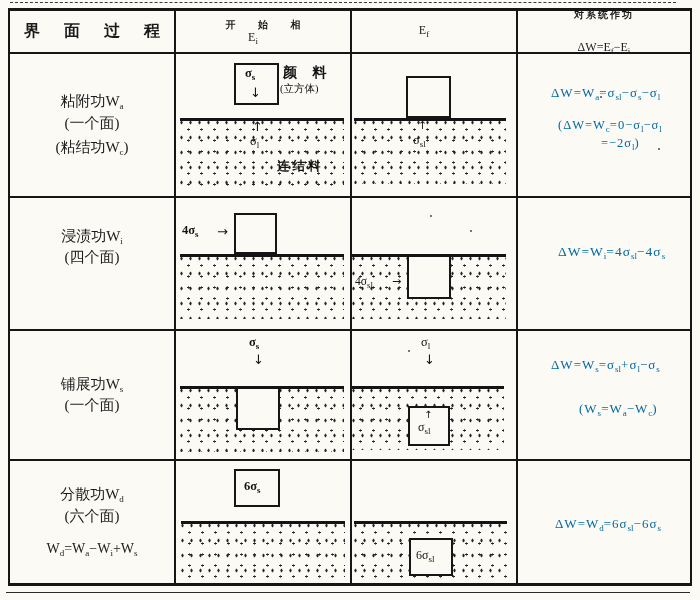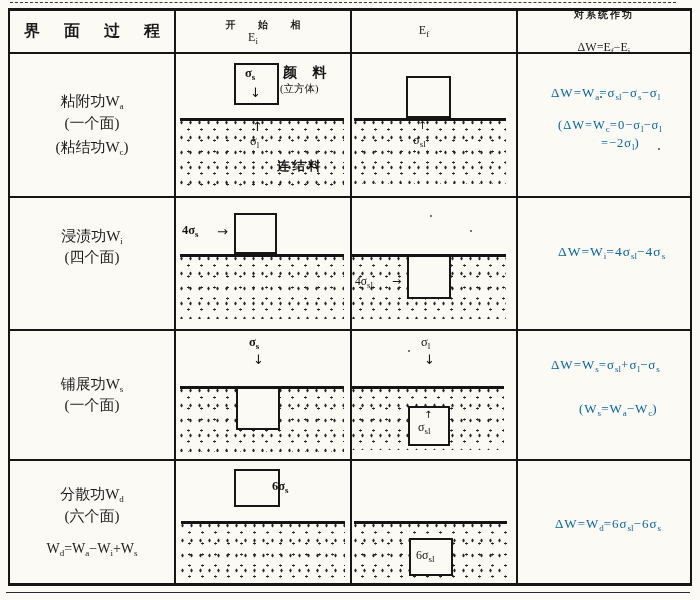--- a/index.html
+++ b/index.html
@@ -158,21 +158,21 @@
   </div>
 
   <div class="cell pcell last-row">
     <div class="pline">分散功W<sub>d</sub></div>
     <div class="pline">(六个面)</div>
     <div class="pline" style="margin-top:12px;font-size:14px;">W<sub>d</sub>=W<sub>a</sub>−W<sub>i</sub>+W<sub>s</sub></div>
   </div>
 
   <div class="cell last-row">
     <div class="cube" style="left:58px;top:8px;width:46px;height:38px;">
-      <span class="dlabel" style="left:8px;top:9px;font-weight:bold;margin-left:28px;">6σ<sub>s</sub></span>
+      <span class="dlabel" style="left:8px;top:9px;font-weight:bold;">6σ<sub>s</sub></span>
     </div>
     <div class="liquid" style="left:5px;top:60px;width:164px;height:64px;"></div>
   </div>
 
   <div class="cell last-row">
     <div class="liquid" style="left:2px;top:60px;width:153px;height:80px;">
       <div class="cube" style="left:55px;top:14px;width:44px;height:38px;">
         <span class="dlabel" style="left:5px;top:9px;font-size:12px;">6σ<sub>sl</sub></span>
       </div>
     </div>

